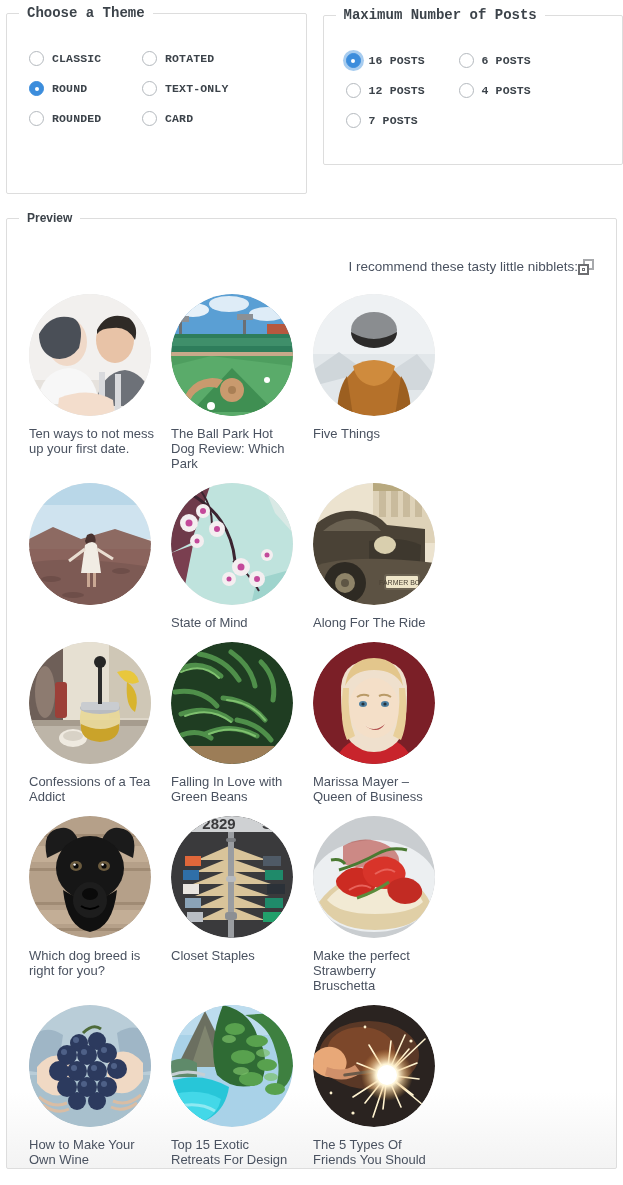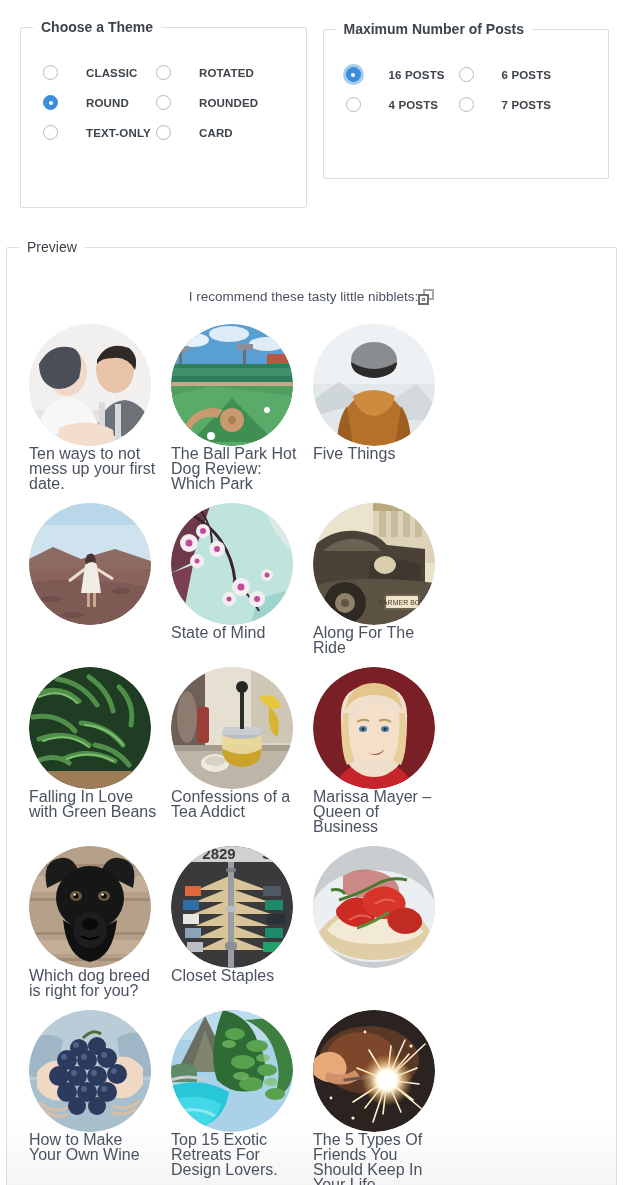--- a/index.html
+++ b/index.html
@@ -15,21 +15,22 @@
     color: #32373c;
     overflow: hidden;
     position: relative;
   }
 
   
   .settings-row {
     display: flex;
     align-items: flex-start;
     gap: 16px;
-    padding: 14px;
+    padding: 0;
+    font-family: Liberation Mono, monospace;
   }
   fieldset.box {
     border: 1px solid #dddddd;
     border-radius: 2px;
     margin: 0;
     padding: 0;
     background: #fff;
     box-sizing: border-box;
   }
   fieldset.box > legend {
@@ -52,21 +53,20 @@
     margin-top: 7px;
   }
   .radio-grid {
     display: flex;
     flex-wrap: wrap;
     padding: 22px 0 0 22px;
     box-sizing: border-box;
   }
   .radio-grid.cols2 > .radio-item {
     width: 113px;
-    gap: 20px;
   }
   .radio-item {
     display: flex;
     align-items: center;
     height: 30px;
     box-sizing: border-box;
     cursor: pointer;
   }
   .radio-mark {
     width: 15px;
@@ -112,33 +112,33 @@
     margin: 17px 0 0 6px;
     border: 1px solid #dddddd;
     border-radius: 2px;
     padding: 0;
     background: linear-gradient(to bottom, #ffffff 0%, #ffffff 92%, #f3f3f3 100%);
     box-sizing: border-box;
     height: 958px;
     overflow: hidden;
   }
   #preview-box > legend {
-    font-size: 14px;
-    font-weight: 400;
+    font-size: 12px;
+    font-weight: 700;
     color: #3c434a;
     padding: 0 8px;
     margin-left: 12px;
   }
   .preview-inner {
     padding: 33px 22px 0 22px;
   }
   .preview-head {
     display: flex;
     align-items: flex-start;
-    justify-content: center;
+    justify-content: flex-end;
   }
   .preview-headline {
     font-size: 13.5px;
     color: #4a5260;
     line-height: 1.3;
   }
   .copy-icon {
     width: 16px;
     height: 16px;
     position: relative;
@@ -189,21 +189,22 @@
   .post-thumb {
     width: 122px;
     height: 122px;
     border-radius: 50%;
     overflow: hidden;
     position: relative;
     background: #e8e8e8;
   }
   .post-thumb svg { display: block; }
   .post-title {
-    font-size: 16px;
+    margin-top: 10px;
+    font-size: 13px;
     line-height: 15px;
     color: #4a5260;
     width: 128px;
   }
 </style>
 </head>
 <body>
 
 <div class="settings-row">
 
@@ -220,25 +221,25 @@
         <span class="radio-label">ROTATED</span>
       </label>
 
       <label class="radio-item checked">
         <span class="radio-mark"></span>
         <span class="radio-label">ROUND</span>
       </label>
 
       <label class="radio-item">
         <span class="radio-mark"></span>
+        <span class="radio-label">TEXT-ONLY</span>
+      </label>
+      <label class="radio-item">
+        <span class="radio-mark"></span>
         <span class="radio-label">ROUNDED</span>
-      </label>
-      <label class="radio-item">
-        <span class="radio-mark"></span>
-        <span class="radio-label">TEXT-ONLY</span>
       </label>
 
       <label class="radio-item">
         <span class="radio-mark"></span>
         <span class="radio-label">CARD</span>
       </label>
     </div>
   </fieldset>
 
   <fieldset class="box" id="posts-box">
@@ -247,20 +248,24 @@
 
       <label class="radio-item checked focused">
         <span class="radio-mark"></span>
         <span class="radio-label">16 POSTS</span>
       </label>
       <label class="radio-item">
         <span class="radio-mark"></span>
         <span class="radio-label">6 POSTS</span>
       </label>
 
+      <label class="radio-item">
+        <span class="radio-mark"></span>
+        <span class="radio-label">12 POSTS</span>
+      </label>
       <label class="radio-item">
         <span class="radio-mark"></span>
         <span class="radio-label">4 POSTS</span>
       </label>
 
       <label class="radio-item">
         <span class="radio-mark"></span>
         <span class="radio-label">7 POSTS</span>
       </label>
     </div>
@@ -468,55 +473,20 @@
             </g>
           </svg>
         </div>
         <div class="post-title">Along For The Ride</div>
       </div>
 
       <div class="post-item">
         <div class="post-thumb">
           <svg width="122" height="122" viewBox="0 0 122 122">
             <defs>
-                <clipPath id="c7">
-                  <circle cx="61" cy="61" r="61"></circle>
-                </clipPath>
-              </defs>
-            <g clip-path="url(#c7)">
-              <rect width="122" height="122" fill="#1f3d22"></rect>
-              <rect y="104" width="122" height="18" fill="#9c7d57"></rect>
-              <g stroke="#4f8f4a" stroke-width="5" stroke-linecap="round" fill="none">
-                <path d="M6 28 q24 -12 44 6"></path>
-                <path d="M28 12 q26 4 40 26"></path>
-                <path d="M60 10 q20 14 24 34"></path>
-                <path d="M90 20 q16 16 12 38"></path>
-                <path d="M4 50 q26 -4 42 14"></path>
-                <path d="M10 72 q28 -10 50 6"></path>
-                <path d="M52 56 q26 2 42 22"></path>
-                <path d="M34 92 q26 -12 52 2"></path>
-                <path d="M8 94 q18 -8 32 2"></path>
-                <path d="M66 78 q22 4 34 20"></path>
-              </g>
-              <g stroke="#7fc16f" stroke-width="2" stroke-linecap="round" fill="none">
-                <path d="M10 30 q22 -10 38 6"></path>
-                <path d="M14 74 q26 -10 46 6"></path>
-                <path d="M56 58 q24 2 38 20"></path>
-                <path d="M38 92 q24 -10 46 2"></path>
-              </g>
-            </g>
-          </svg>
-        </div>
-        <div class="post-title">Falling In Love with Green Beans</div>
-      </div>
-
-      <div class="post-item">
-        <div class="post-thumb">
-          <svg width="122" height="122" viewBox="0 0 122 122">
-            <defs>
                 <clipPath id="c8">
                   <circle cx="61" cy="61" r="61"></circle>
                 </clipPath>
               </defs>
             <g clip-path="url(#c8)">
               <rect width="122" height="122" fill="#ddd6c8"></rect>
               <rect x="0" y="0" width="34" height="90" fill="#6e5f58"></rect>
               <rect x="34" y="0" width="46" height="80" fill="#e6e0d2"></rect>
               <rect x="80" y="0" width="42" height="76" fill="#cfc7b6"></rect>
               <rect x="0" y="84" width="122" height="38" fill="#bdb5a8"></rect>
@@ -536,20 +506,55 @@
             </g>
           </svg>
         </div>
         <div class="post-title">Confessions of a Tea Addict</div>
       </div>
 
       <div class="post-item">
         <div class="post-thumb">
           <svg width="122" height="122" viewBox="0 0 122 122">
             <defs>
+                <clipPath id="c7">
+                  <circle cx="61" cy="61" r="61"></circle>
+                </clipPath>
+              </defs>
+            <g clip-path="url(#c7)">
+              <rect width="122" height="122" fill="#1f3d22"></rect>
+              <rect y="104" width="122" height="18" fill="#9c7d57"></rect>
+              <g stroke="#4f8f4a" stroke-width="5" stroke-linecap="round" fill="none">
+                <path d="M6 28 q24 -12 44 6"></path>
+                <path d="M28 12 q26 4 40 26"></path>
+                <path d="M60 10 q20 14 24 34"></path>
+                <path d="M90 20 q16 16 12 38"></path>
+                <path d="M4 50 q26 -4 42 14"></path>
+                <path d="M10 72 q28 -10 50 6"></path>
+                <path d="M52 56 q26 2 42 22"></path>
+                <path d="M34 92 q26 -12 52 2"></path>
+                <path d="M8 94 q18 -8 32 2"></path>
+                <path d="M66 78 q22 4 34 20"></path>
+              </g>
+              <g stroke="#7fc16f" stroke-width="2" stroke-linecap="round" fill="none">
+                <path d="M10 30 q22 -10 38 6"></path>
+                <path d="M14 74 q26 -10 46 6"></path>
+                <path d="M56 58 q24 2 38 20"></path>
+                <path d="M38 92 q24 -10 46 2"></path>
+              </g>
+            </g>
+          </svg>
+        </div>
+        <div class="post-title">Falling In Love with Green Beans</div>
+      </div>
+
+      <div class="post-item">
+        <div class="post-thumb">
+          <svg width="122" height="122" viewBox="0 0 122 122">
+            <defs>
                 <clipPath id="c9">
                   <circle cx="61" cy="61" r="61"></circle>
                 </clipPath>
               </defs>
             <g clip-path="url(#c9)">
               <rect width="122" height="122" fill="#7b1f27"></rect>
               <path d="M22 122 q6 -26 39 -28 q33 2 39 28z" fill="#c8242c"></path>
               <path d="M28 52 q-2 -34 33 -34 q35 0 33 34 q0 36 -10 48 q-10 10 -23 10 q-13 0 -23 -10 q-10 -12 -10 -48z" fill="#efe0cd"></path>
               <ellipse cx="61" cy="66" rx="25" ry="30" fill="#f4dfc8"></ellipse>
               <path d="M32 44 q4 -28 29 -28 q25 0 29 28 q-8 -16 -29 -16 q-21 0 -29 16z" fill="#e3c68c"></path>
@@ -668,20 +673,21 @@
               <path d="M52 48 q18 -14 34 -2 q12 10 2 22 q-16 10 -32 0 q-10 -10 -4 -20z" fill="#d8342a"></path>
               <path d="M78 66 q16 -10 28 2 q8 10 -4 18 q-16 6 -26 -6 q-4 -8 2 -14z" fill="#c22b23"></path>
               <path d="M36 74 q12 -8 22 -2" stroke="#e8625a" stroke-width="2" fill="none"></path>
               <path d="M62 58 q12 -8 20 -2" stroke="#e8625a" stroke-width="2" fill="none"></path>
               <path d="M26 54 q20 -6 38 -16 q14 -8 30 -4" stroke="#4a7a32" stroke-width="3" fill="none"></path>
               <path d="M44 82 q18 -6 32 -16" stroke="#5b8c3c" stroke-width="3" fill="none"></path>
               <path d="M18 44 q10 -2 14 4" stroke="#4a7a32" stroke-width="3" fill="none"></path>
             </g>
           </svg>
         </div>
+        <div class="post-title">Make the perfect Strawberry Bruschetta</div>
       </div>
 
       <div class="post-item">
         <div class="post-thumb">
           <svg width="122" height="122" viewBox="0 0 122 122">
             <defs>
                 <clipPath id="c13">
                   <circle cx="61" cy="61" r="61"></circle>
                 </clipPath>
               </defs>

